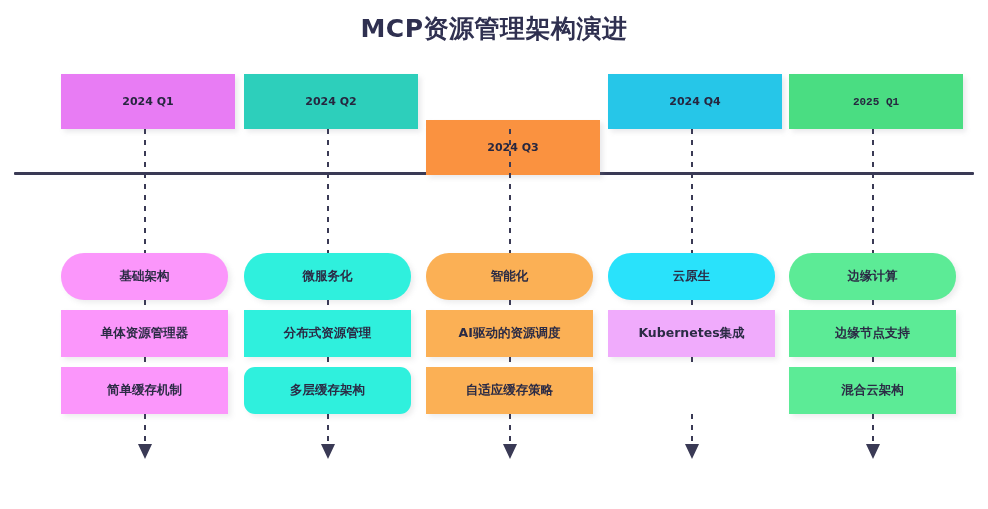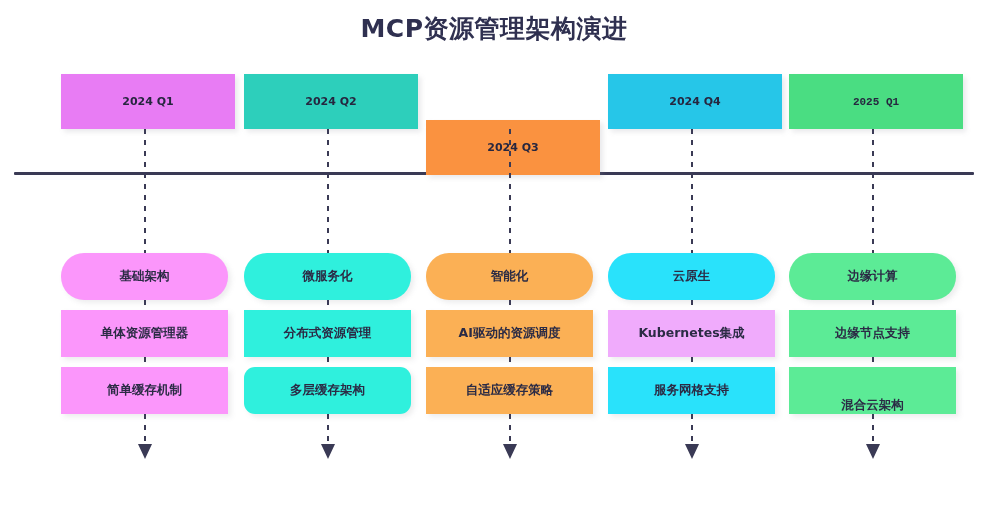--- a/index.html
+++ b/index.html
@@ -206,41 +206,38 @@
       </div>
       <div class="dash seg-head"></div>
       <div class="item-box i0" style="background: rgb(41, 226, 251);">
         <span>云原生</span>
       </div>
       <div class="dash seg-a"></div>
       <div class="item-box i1" style="background: #f0abfc;">
         <span>Kubernetes集成</span>
       </div>
       <div class="dash seg-b"></div>
-      <div class="item-box i2" style="background: rgb(41, 226, 251);">
-        <span>服务网格支持</span>
-      </div>
       <div class="dash seg-tail"></div>
       <div class="arrow-head"></div>
     </div>
 
     <div class="column c4">
       <div class="head-box" style="background: rgb(74, 221, 130); font-family: Liberation Mono, monospace;">
         <span>2025 Q1</span>
       </div>
       <div class="dash seg-head"></div>
       <div class="item-box i0" style="background: rgb(92, 235, 150);">
         <span>边缘计算</span>
       </div>
       <div class="dash seg-a"></div>
       <div class="item-box i1" style="background: rgb(92, 235, 150);">
         <span>边缘节点支持</span>
       </div>
       <div class="dash seg-b"></div>
-      <div class="item-box i2" style="background: rgb(92, 235, 150); align-items: flex-end;">
+      <div class="item-box i2" style="background: rgb(92, 235, 150);">
         <span>混合云架构</span>
       </div>
       <div class="dash seg-tail"></div>
       <div class="arrow-head"></div>
     </div>
 
   </div>
 </div>
 
 </body></html>

